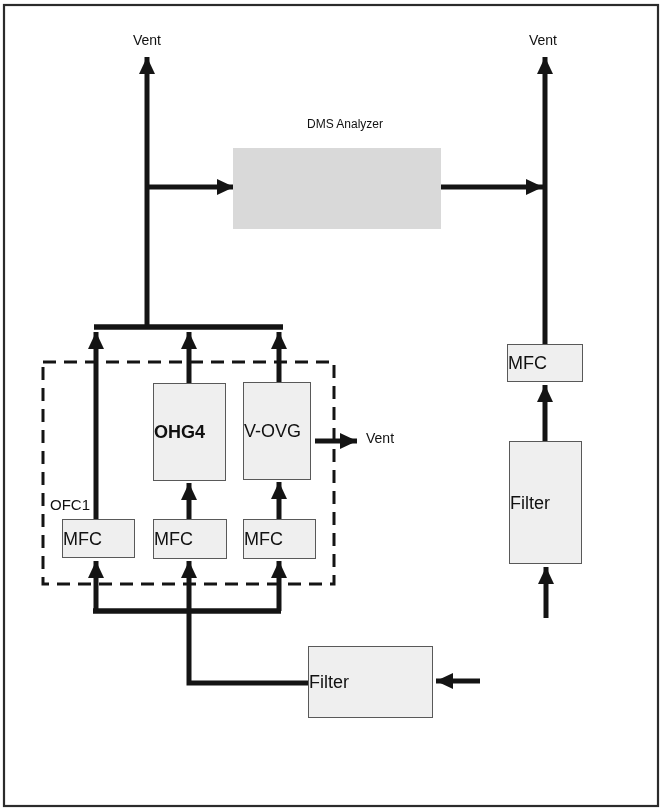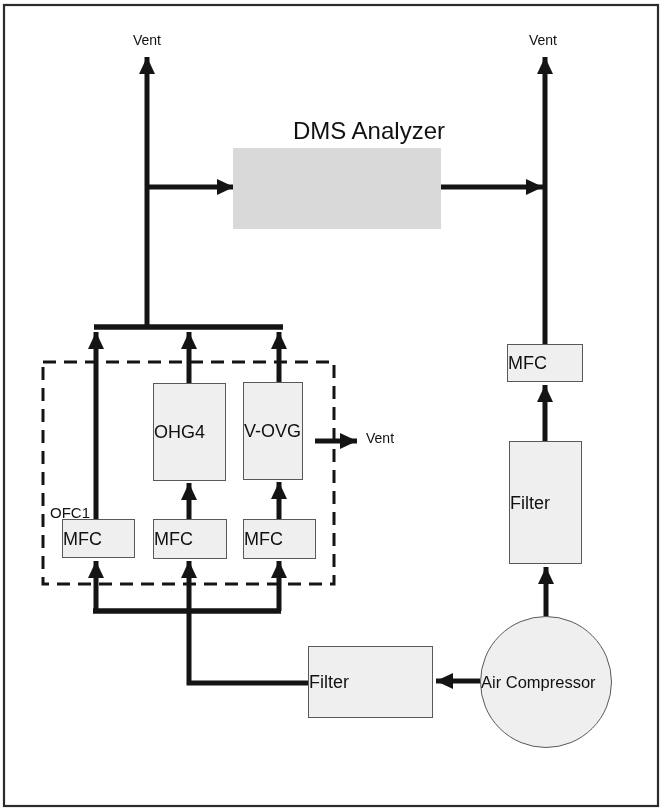--- a/index.html
+++ b/index.html
@@ -38,21 +38,21 @@
     border: none;
   }
   .circle { border-radius: 50%; font-size: 16.5px; }
   .float-label {
     position: absolute;
     font-size: 14px;
     line-height: 1.1;
     white-space: nowrap;
   }
   .centered { text-align: center; }
-  .small { font-size: 15px; margin-top: 8px; }
+  .small { font-size: 15px; }
 </style>
 </head>
 <body>
 
 <div class="canvas">
 
   <svg class="wires" viewBox="0 0 663 812">
     <defs>
       <marker id="arrow" markerUnits="userSpaceOnUse" markerWidth="22" markerHeight="20" refX="17" refY="8" orient="auto">
         <path class="arrowhead" d="M0,0 L17,8 L0,16 Z"></path>
@@ -91,50 +91,47 @@
     <line class="wire" x1="480" y1="681" x2="436" y2="681" marker-end="url(#arrow)"></line>
     <line class="wire" x1="546" y1="618" x2="546" y2="567" marker-end="url(#arrow)"></line>
     <line class="wire" x1="545" y1="441" x2="545" y2="385" marker-end="url(#arrow)"></line>
 
     <line class="wire thin" x1="282" y1="175" x2="386" y2="175"></line>
     <line class="wire thin" x1="282" y1="194" x2="385" y2="194"></line>
   </svg>
 
   <div class="float-label centered" style="left:119px; top:33px; width:56px;">Vent</div>
   <div class="float-label centered" style="left:515px; top:33px; width:56px;">Vent</div>
-  <div class="float-label centered" style="left:245px; top:118px; width:200px; font-size:24px;text-align:right;">DMS Analyzer</div>
+  <div class="float-label centered" style="left:245px; top:118px; width:200px; font-size:12px;">DMS Analyzer</div>
   <div class="float-label" style="left:366px; top:431px;">Vent</div>
   <div class="float-label small" style="left:50px; top:497px;">OFC1</div>
 
   <div class="analyzer-box" style="left:233px; top:148px; width:208px; height:81px;"></div>
 
-  <div class="box" style="left:153px; top:383px; width:73px; height:98px;">
+  <div class="box" style="left:153px; top:383px; width:73px; height:98px;font-weight:bold;">
     <span>OHG4</span>
   </div>
-  <div class="box" style="left:243px; top:382px; width:60px; height:98px;">
+  <div class="box" style="left:243px; top:382px; width:68px; height:98px;">
     <span>V-OVG</span>
   </div>
 
   <div class="box" style="left:62px; top:519px; width:73px; height:39px;">
     <span>MFC</span>
   </div>
   <div class="box" style="left:153px; top:519px; width:74px; height:40px;">
     <span>MFC</span>
   </div>
   <div class="box" style="left:243px; top:519px; width:73px; height:40px;">
     <span>MFC</span>
   </div>
 
   <div class="box" style="left:507px; top:344px; width:76px; height:38px;">
     <span>MFC</span>
   </div>
   <div class="box" style="left:509px; top:441px; width:73px; height:123px;">
     <span>Filter</span>
   </div>
-  <div class="box circle" style="left:480px; top:616px; width:132px; height:132px;">
-    <span>Air Compressor</span>
-  </div>
 
   <div class="box" style="left:308px; top:646px; width:125px; height:72px;">
     <span>Filter</span>
   </div>
 
 </div>
 
 </body></html>

